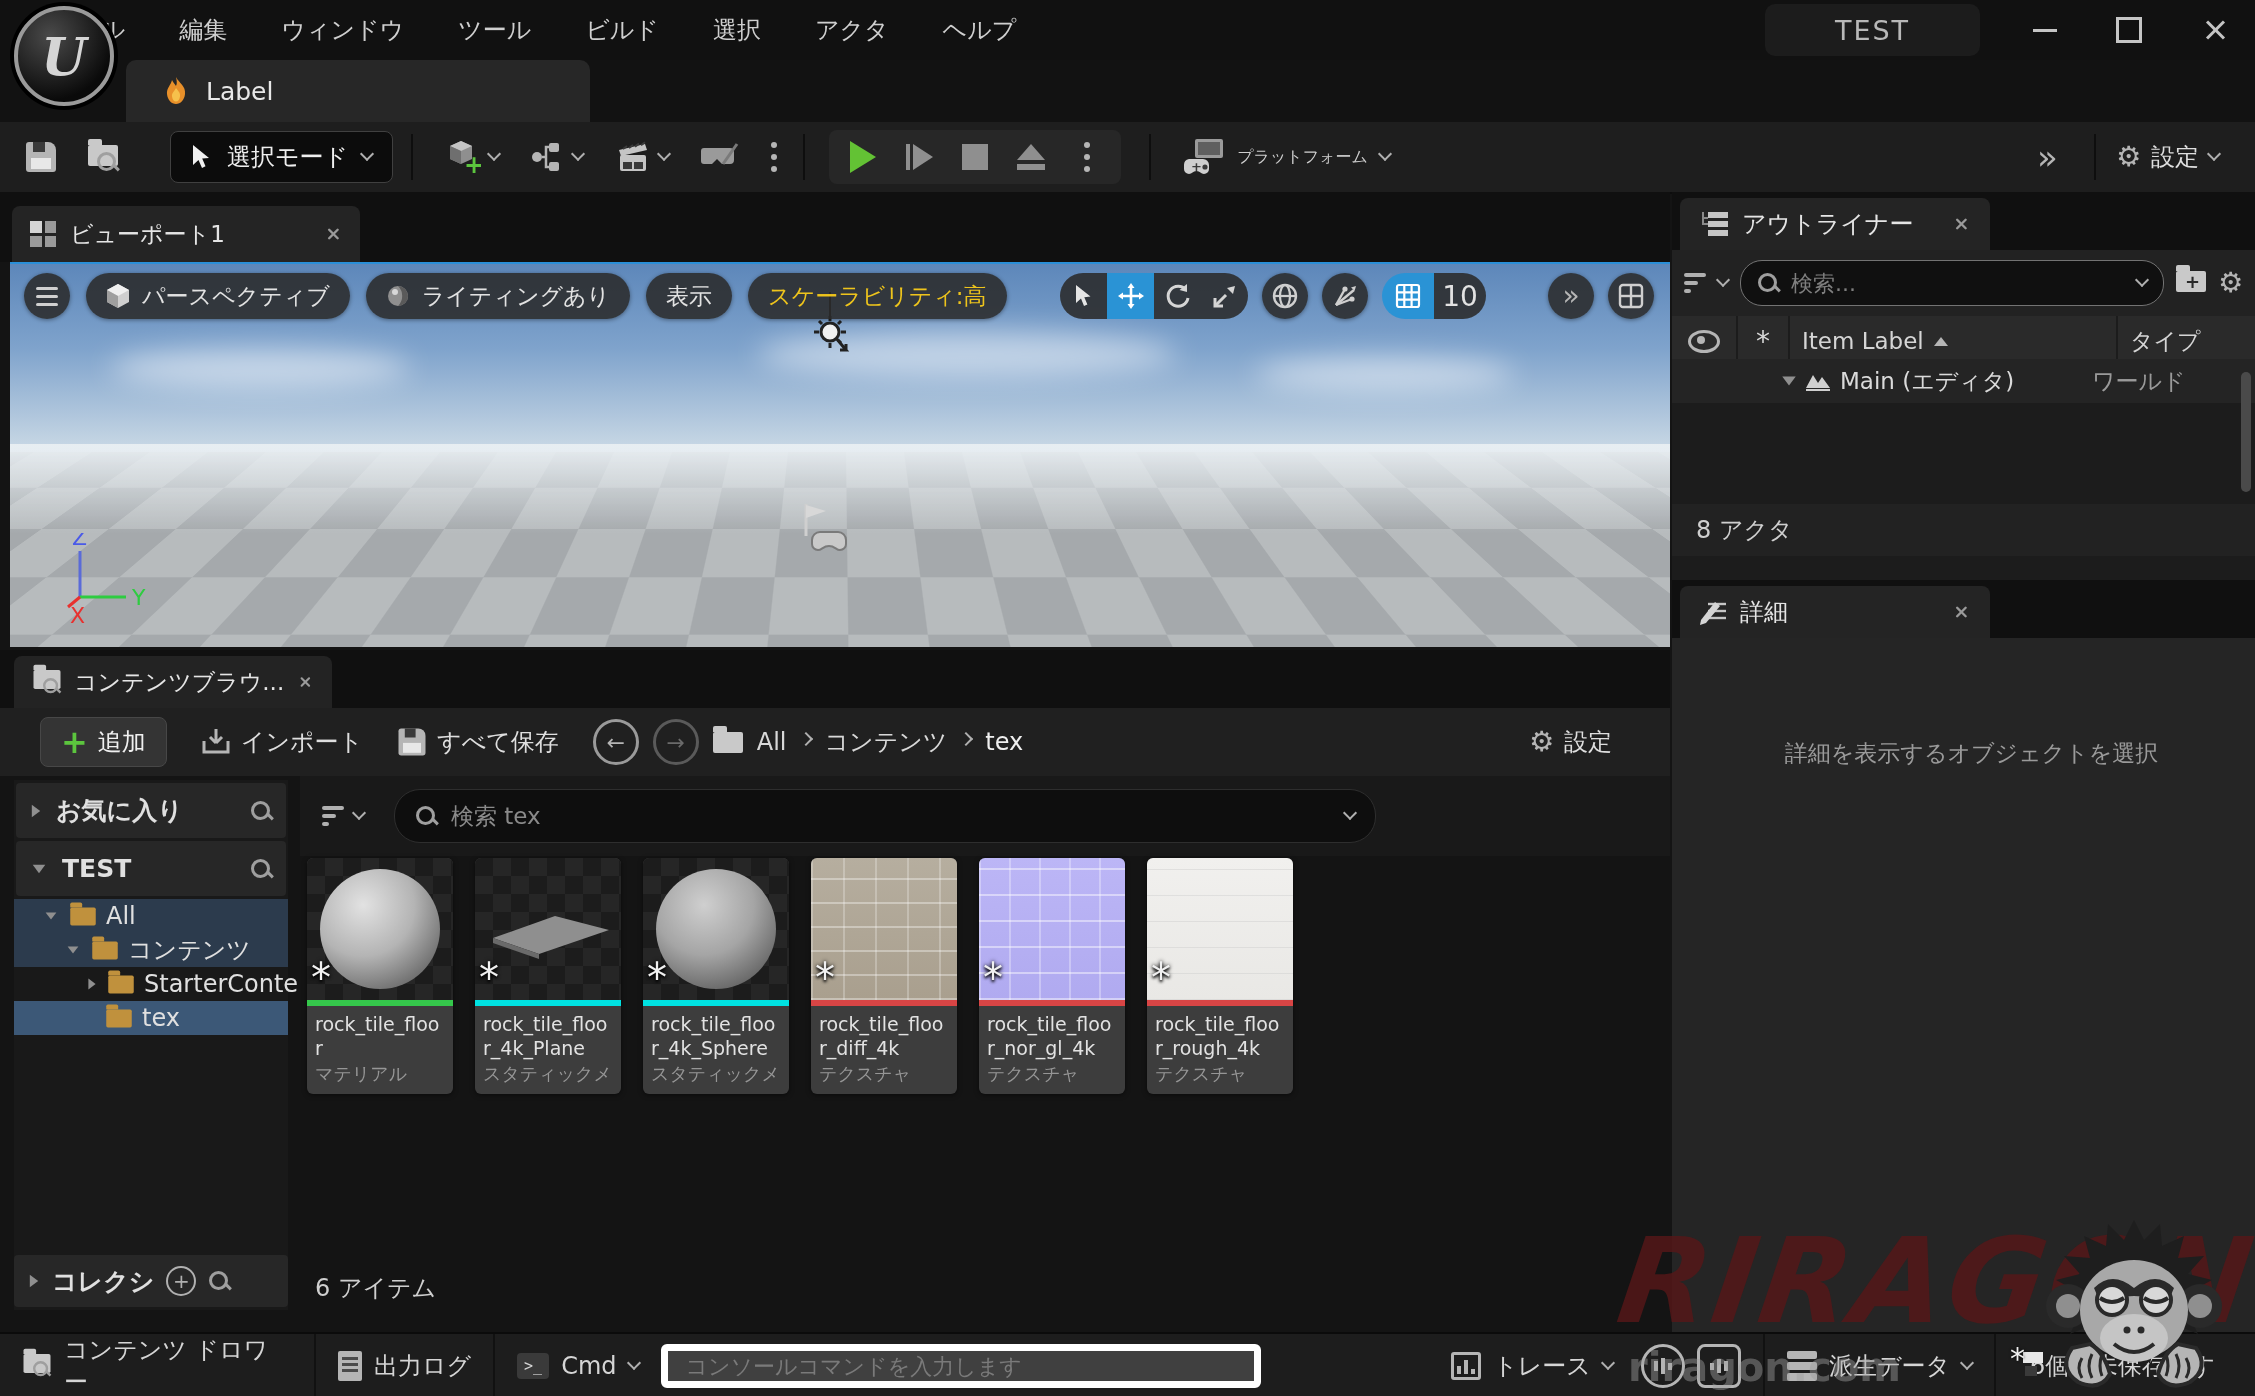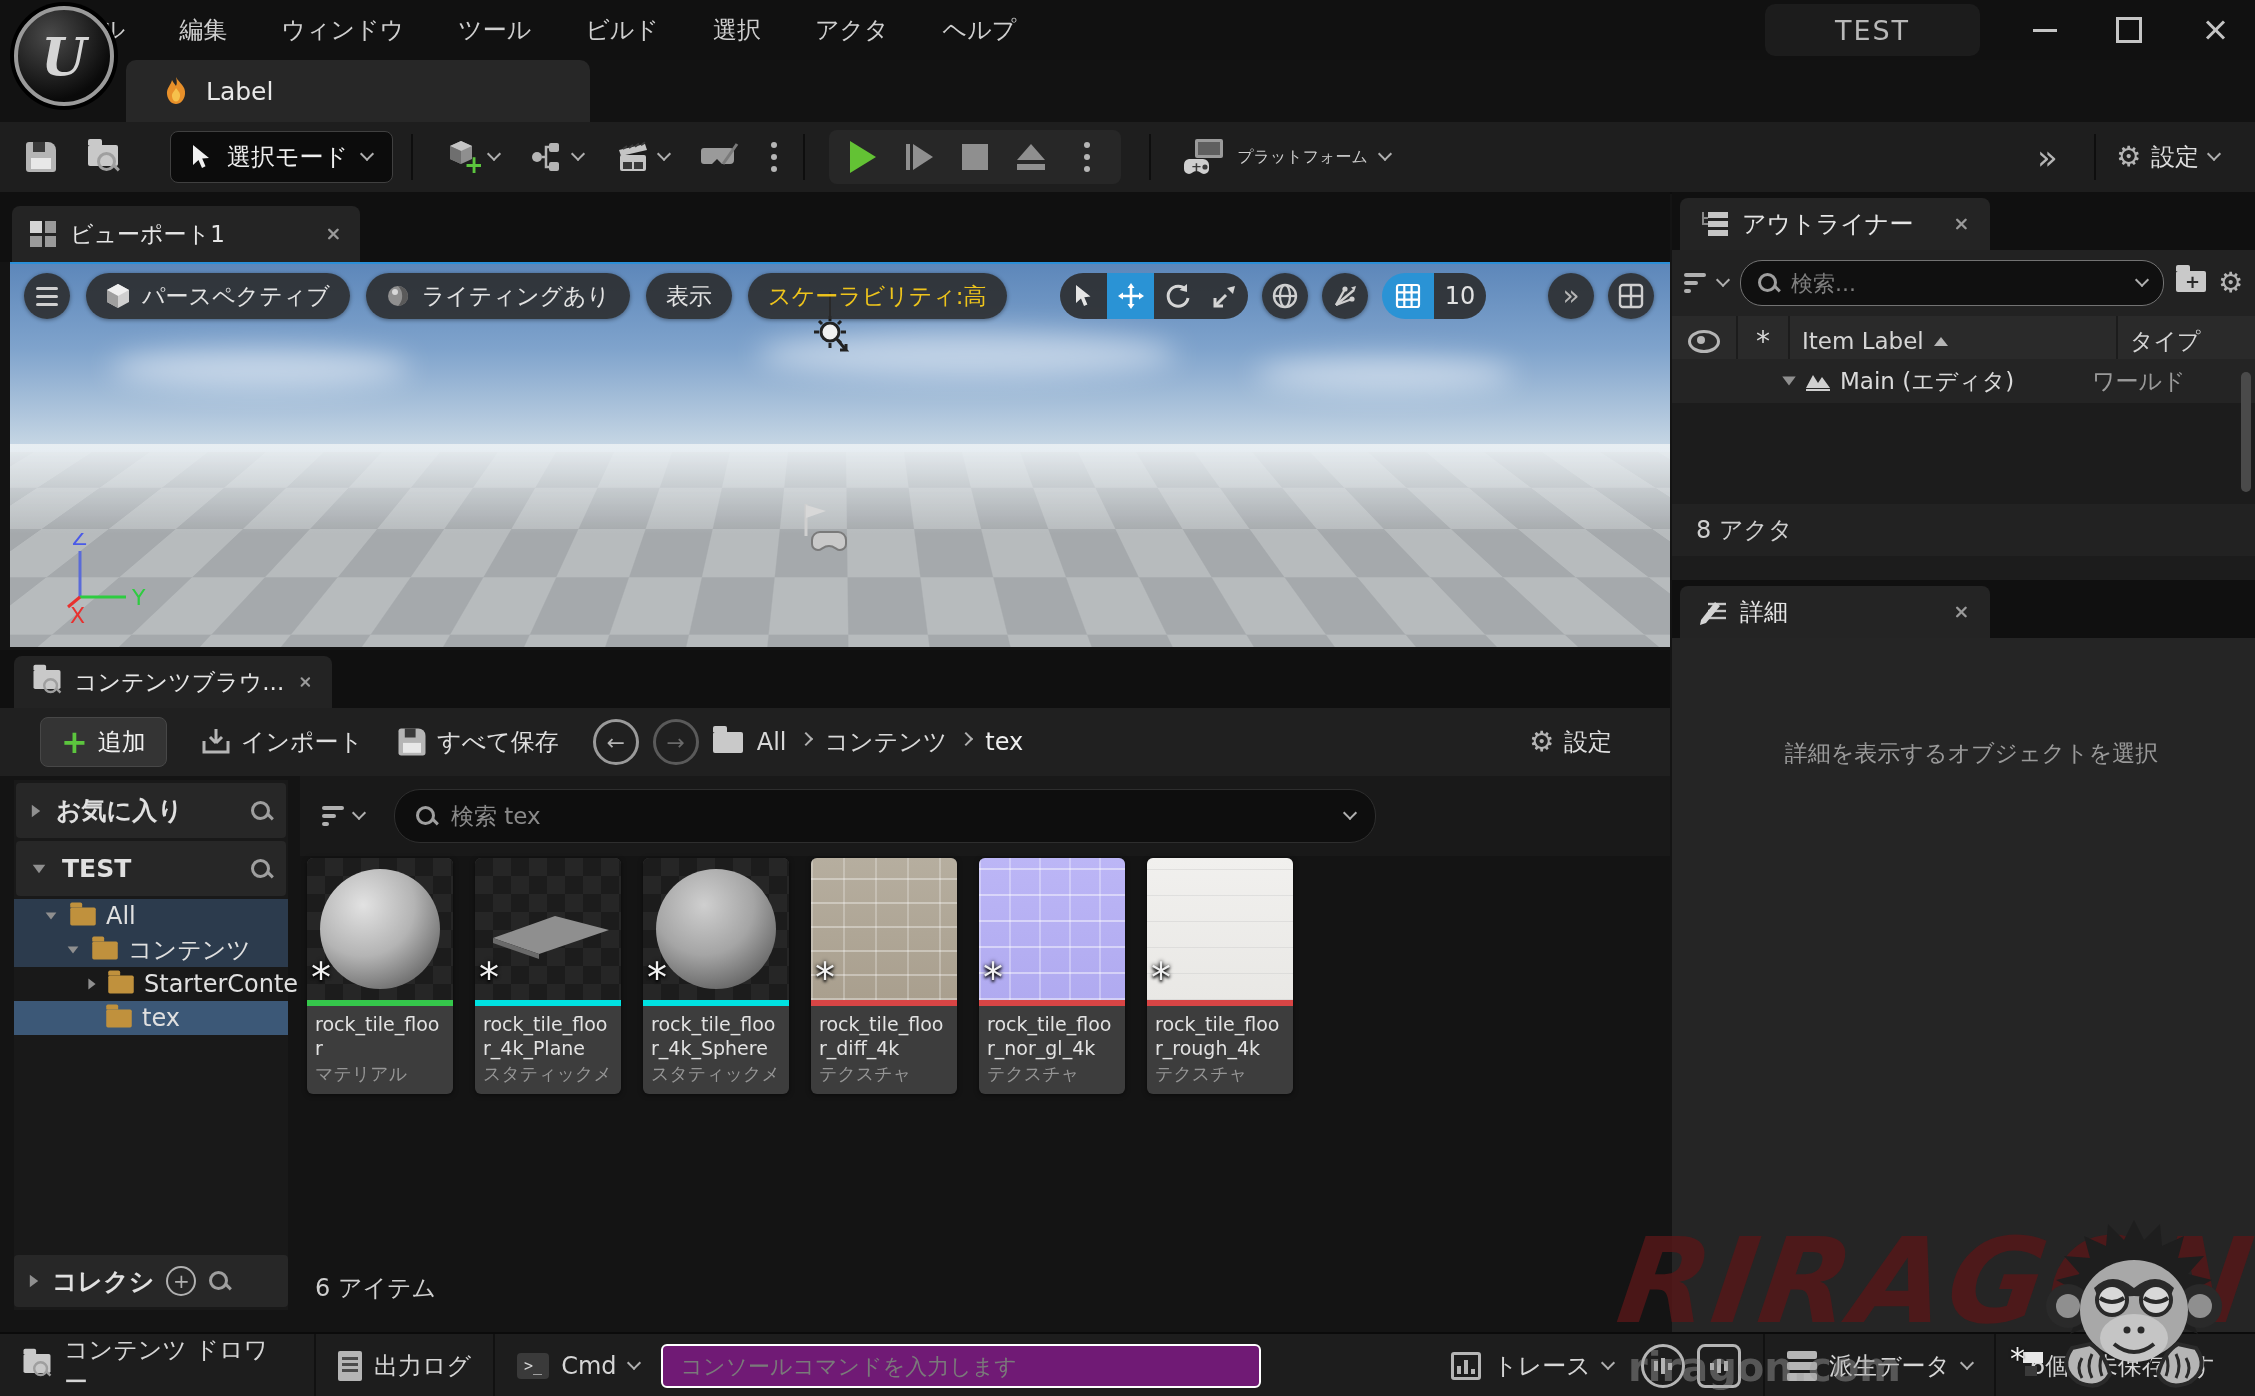--- a/index.html
+++ b/index.html
@@ -98,21 +98,21 @@
   .vp-left{position:absolute;left:14px;top:9px;display:flex;gap:16px;align-items:center}
   .vp-right{position:absolute;right:16px;top:9px;display:flex;gap:14px;align-items:center}
   .hamb{display:flex;flex-direction:column;gap:5px}
   .hamb i{width:22px;height:3px;background:#d0d0d0;border-radius:2px}
   .scal{color:#eec41c}
   .xform{height:46px;background:rgba(42,42,42,.88);border-radius:23px;display:flex;overflow:hidden}
   .xform>div{width:47px;height:46px;display:flex;align-items:center;justify-content:center}
   .xform .on{background:#2a93d5}
   .snapgrid{height:46px;border-radius:23px;overflow:hidden;display:flex}
   .snapgrid .g{width:52px;background:#2a93d5;display:flex;align-items:center;justify-content:center}
-  .snapgrid .v{width:52px;background:rgba(42,42,42,.88);display:flex;align-items:center;justify-content:center;font-size:24px;color:#e2e2e2}
+  .snapgrid .v{width:52px;background:rgba(42,42,42,.88);display:flex;align-items:center;justify-content:center;font-size:28px;color:#e2e2e2}
   .axis-gizmo{position:absolute;left:52px;bottom:22px}
 
   
   .rpanel{left:1672px;top:192px;width:583px;height:1140px;background:#1c1c1c}
   .r-tabrow{position:absolute;left:0;width:583px;height:58px;background:#101010}
   .r-tab{position:absolute;left:8px;top:6px;height:52px;background:#242424;border-radius:8px 8px 0 0;
     display:flex;align-items:center;gap:14px;padding:0 20px;font-size:24px;color:#e5e5e5}
   .outl-toolbar{position:absolute;left:0;top:58px;width:583px;height:66px;background:#222;display:flex;align-items:center;padding:0 12px;gap:12px;box-sizing:border-box}
   .search-pill{height:44px;background:#101010;border:1px solid #737373;border-radius:22px;display:flex;align-items:center;padding:0 16px;gap:10px;flex:1}
   .search-pill input{background:transparent;border:none;outline:none;color:#cfcfcf;font-size:22px;width:100%;font-family:inherit}
@@ -179,21 +179,21 @@
     repeating-linear-gradient(90deg,rgba(255,255,255,.3) 0 2px,transparent 2px 30px),
     linear-gradient(#bcb6f6,#b0aaf0)}
   .tex-rough{background:
     repeating-linear-gradient(0deg,rgba(200,200,200,.4) 0 1px,transparent 1px 26px),
     linear-gradient(#f1f0ee,#e9e8e5)}
 
   
   .statusbar{left:0;top:1332px;width:2255px;height:64px;background:#1d1d1d;border-top:2px solid #0b0b0b;display:flex;align-items:center;font-size:24px;color:#d5d5d5}
   .sb-sec{display:flex;align-items:center;gap:12px;padding:0 22px;height:100%}
   .sb-sep{width:2px;height:100%;background:#111;flex:none}
-  .console{width:600px;height:44px;background:#701a75;border:2px solid #ffffff;border-radius:6px;display:flex;align-items:center;padding:0 16px;box-sizing:border-box}
+  .console{width:600px;height:44px;background:#404040;border:7px solid #ffffff;border-radius:6px;display:flex;align-items:center;padding:0 16px;box-sizing:border-box}
   .console input{background:transparent;border:none;outline:none;color:#cfcfcf;font-size:22px;width:100%;font-family:inherit}
   .console input::placeholder{color:#7a7a7a}
   .term-ic{width:32px;height:26px;background:#3a3a3a;border-radius:4px;color:#d5d5d5;font-size:15px;display:flex;align-items:center;justify-content:center;font-family:"DejaVu Sans Mono",monospace;flex:none}
   .doc-ic{width:24px;height:30px;background:#b5b5b5;border-radius:2px;position:relative;flex:none}
   .doc-ic::after{content:"";position:absolute;left:4px;top:6px;width:16px;height:3px;background:#4a4a4a;box-shadow:0 6px 0 #4a4a4a,0 12px 0 #4a4a4a}
   .circ-ic{width:38px;height:38px;border-radius:50%;border:3px solid #b5b5b5;display:flex;align-items:center;justify-content:center;gap:3px;flex:none}
   .circ-ic i{width:4px;background:#b5b5b5}
   .srv-ic{display:flex;flex-direction:column;gap:3px;flex:none}
   .srv-ic i{width:30px;height:8px;background:#b5b5b5;border-radius:2px}
   .bars-ic{width:30px;height:28px;border:3px solid #b5b5b5;border-radius:3px;display:flex;align-items:flex-end;justify-content:center;gap:3px;padding:3px;box-sizing:border-box;flex:none}

